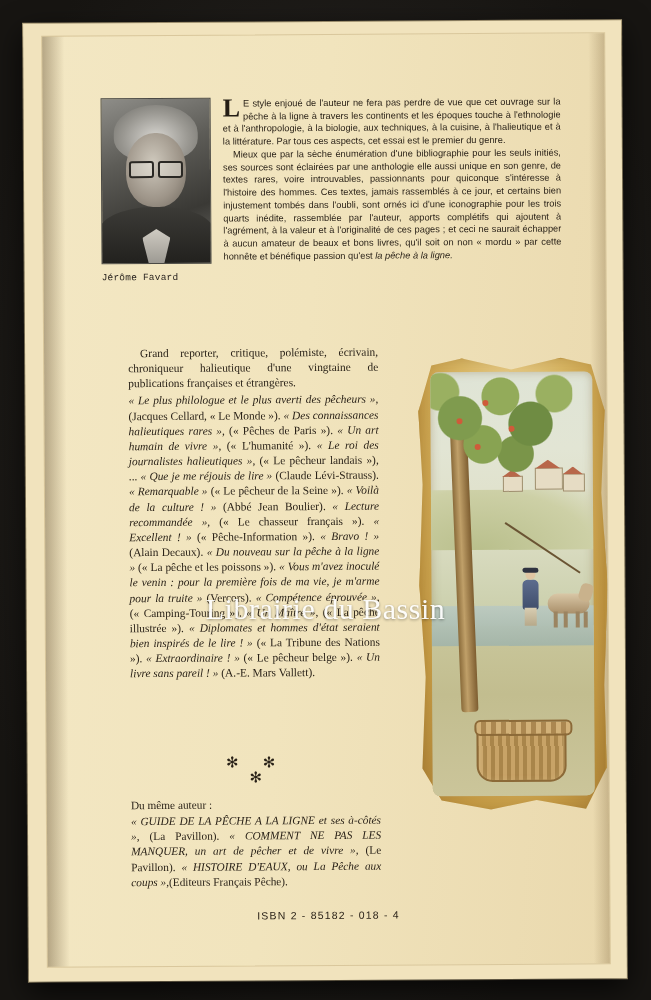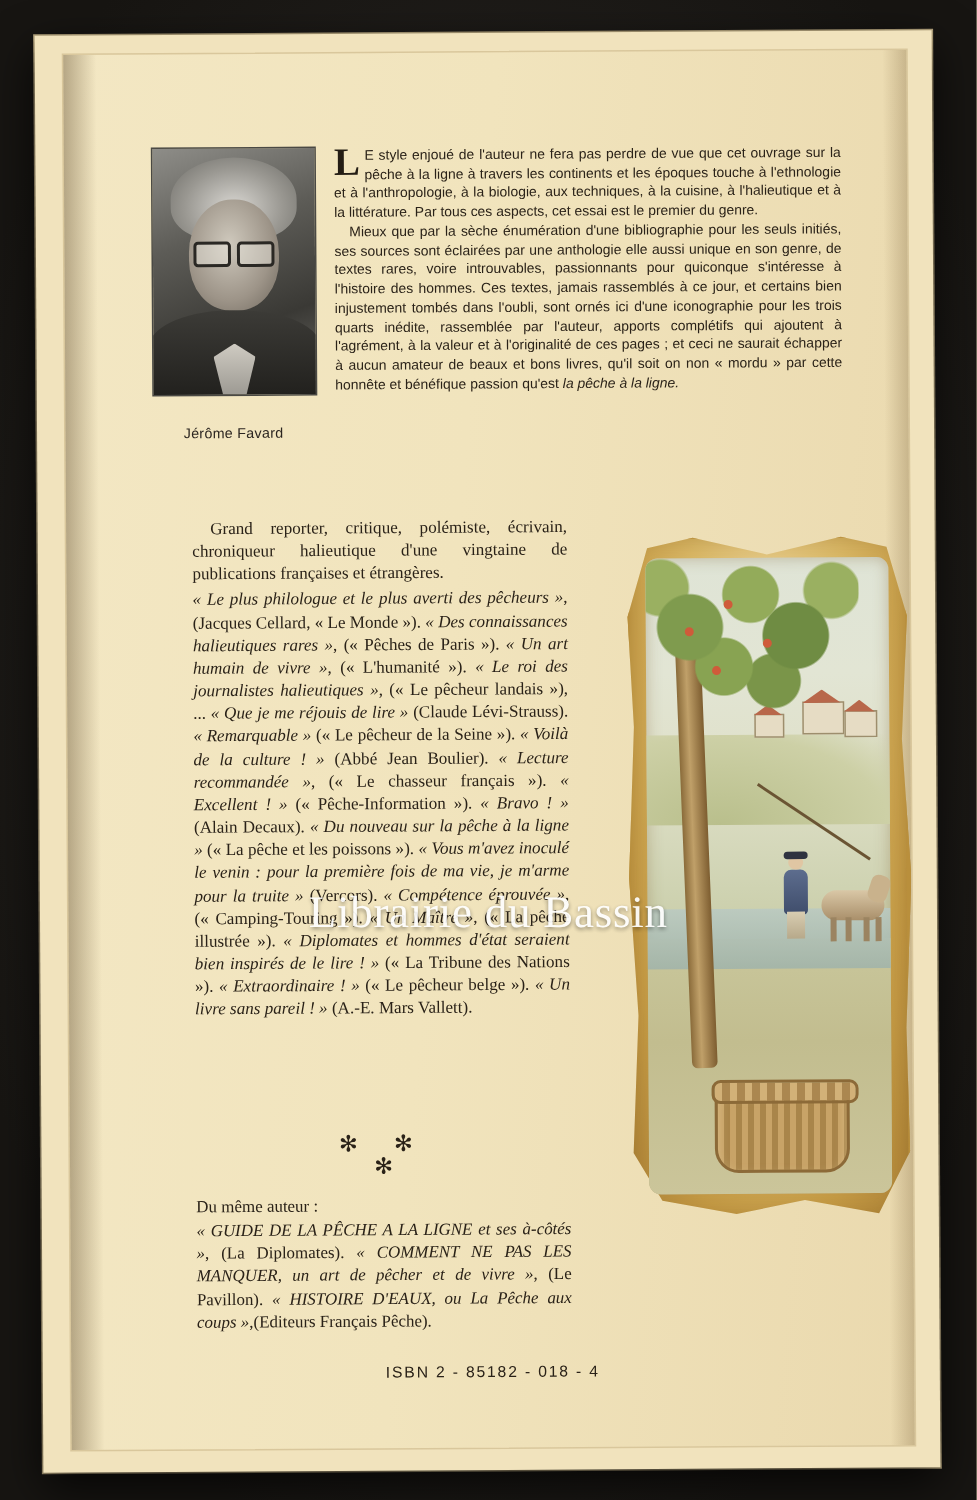--- a/index.html
+++ b/index.html
@@ -73,22 +73,22 @@
     position:absolute;left:-4px;bottom:0;width:116px;height:56px;
     background:linear-gradient(180deg,#3c3b37,#22211e);
     border-radius:46% 46% 0 0;
   }
   .photo .shirt{
     position:absolute;left:40px;bottom:0;width:28px;height:34px;
     background:linear-gradient(180deg,#cfcbc2,#9d9a93);
     clip-path:polygon(50% 0,100% 26%,78% 100%,22% 100%,0 26%);
   }
   .caption{
-    width:108px;text-align:center;
-    font-size:9.5px;color:#2b2520;margin-top:20px;letter-spacing:.2px;
+    width:108px;
+    font-size:9.5px;color:#2b2520;margin-top:8px;letter-spacing:.2px;font-family:Liberation Mono, monospace;
   }
   .intro{
     overflow:hidden;
     font-size:9.3px;line-height:1.37;color:#2a2218;
     text-align:justify;
     font-family:"Liberation Sans", sans-serif;
   }
   .intro p{margin:0 0 0 0;text-indent:10px;}
   .intro p.first{text-indent:0;}
   .dropcap{
@@ -289,21 +289,21 @@
         <p><span id="quotes-holder"><i>« Le plus philologue et le plus averti des pêcheurs »</i><span>, (Jacques Cellard, « Le Monde »). </span><i>« Des connaissances halieutiques rares »</i><span>, (« Pêches de Paris »). </span><i>« Un art humain de vivre »</i><span>, (« L'humanité »). </span><i>« Le roi des journalistes halieutiques »</i><span>, (« Le pêcheur landais »), ... </span><i>« Que je me réjouis de lire »</i><span> (Claude Lévi-Strauss). </span><i>« Remarquable »</i><span> (« Le pêcheur de la Seine »). </span><i>« Voilà de la culture ! »</i><span> (Abbé Jean Boulier). </span><i>« Lecture recommandée »</i><span>, (« Le chasseur français »). </span><i>« Excellent ! »</i><span> (« Pêche-Information »). </span><i>« Bravo ! »</i><span> (Alain Decaux). </span><i>« Du nouveau sur la pêche à la ligne »</i><span> (« La pêche et les poissons »). </span><i>« Vous m'avez inoculé le venin : pour la première fois de ma vie, je m'arme pour la truite »</i><span> (Vercors). </span><i>« Compétence éprouvée »</i><span>, (« Camping-Touring »). </span><i>« Un Maître »</i><span>, (« La pêche illustrée »). </span><i>« Diplomates et hommes d'état seraient bien inspirés de le lire ! »</i><span> (« La Tribune des Nations »). </span><i>« Extraordinaire ! »</i><span> (« Le pêcheur belge »). </span><i>« Un livre sans pareil ! »</i><span> (A.-E. Mars Vallett). </span></span></p>
       </div>
 
       <div class="stars">
         <span>✻  ✻</span>
         <span class="row2">✻</span>
       </div>
 
       <div class="samebook">
         <p style="margin:0 0 1px 0;">Du même auteur :</p>
-        <p style="margin:0;"><span id="titles-holder"><i>« GUIDE DE LA PÊCHE A LA LIGNE et ses à-côtés »</i><span>, (La Diplomates). </span><i>« COMMENT NE PAS LES MANQUER, un art de pêcher et de vivre »</i><span>, (Le Pavillon). </span><i>« HISTOIRE D'EAUX, ou La Pêche aux coups »</i><span>,(Editeurs Français Pêche). </span></span></p>
+        <p style="margin:0;"><span id="titles-holder"><i>« GUIDE DE LA PÊCHE A LA LIGNE et ses à-côtés »</i><span>, (La Pavillon). </span><i>« COMMENT NE PAS LES MANQUER, un art de pêcher et de vivre »</i><span>, (Le Pavillon). </span><i>« HISTOIRE D'EAUX, ou La Pêche aux coups »</i><span>,(Editeurs Français Pêche). </span></span></p>
       </div>
 
       <div class="isbn">ISBN 2 - 85182 - 018 - 4</div>
 
       <div class="illus">
         <div class="frame"></div>
         <div class="scene-in">
           <div class="hill"></div>
           <div class="b-house" style="left:104px;top:96px;width:26px;height:20px;"></div>
           <div class="b-roof" style="left:101px;top:88px;width:32px;height:9px;clip-path:polygon(10% 100%,50% 0,90% 100%);"></div>

